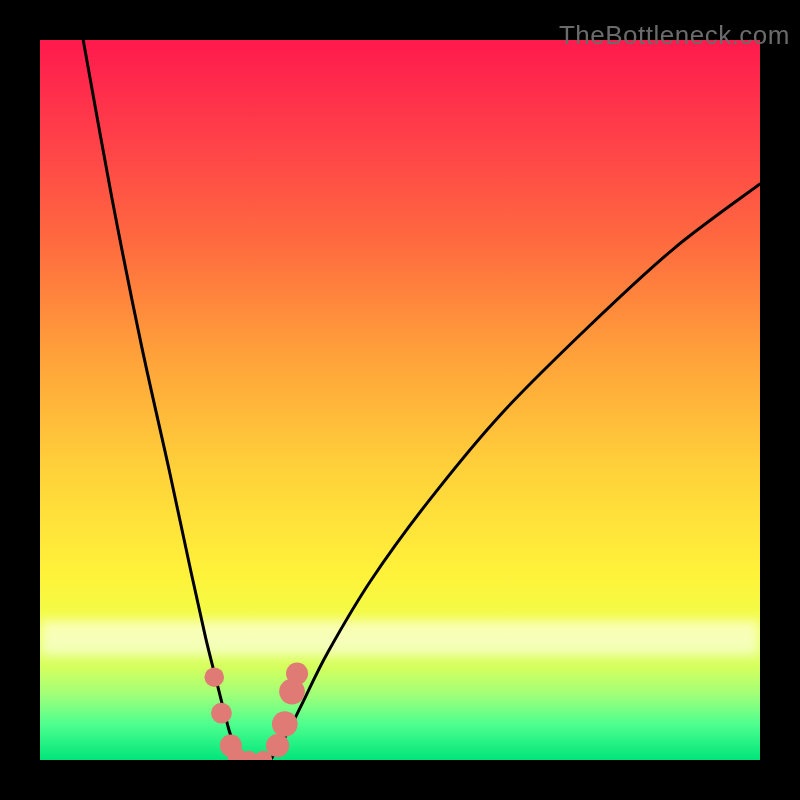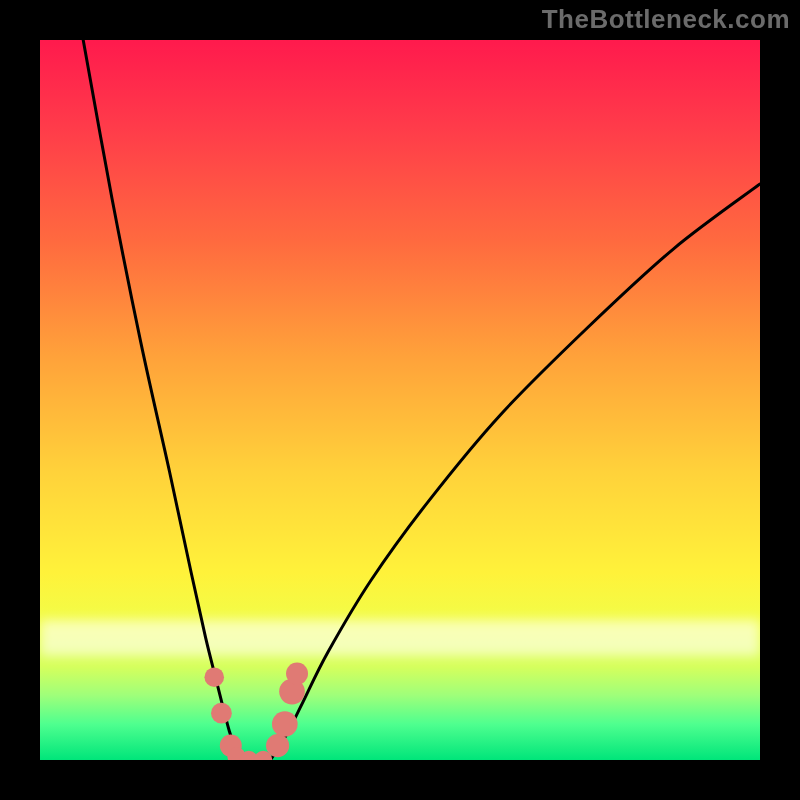--- a/index.html
+++ b/index.html
@@ -61,27 +61,26 @@
     stroke: #000;
     stroke-width: 3;
     stroke-linecap: round;
   }
   .dot {
     fill: #e07a74;
     stroke: none;
   }
   .watermark {
     position: absolute;
-    top: 4px;
+    top: 20px;
     right: 10px;
     color: #6b6b6b;
     font-size: 26px;
     letter-spacing: 0.5px;
     user-select: none;
-    font-weight: bold;
   }
 </style>
 </head>
 <body>
 
 <div class="frame">
   <div class="plot">
     <div class="gradient"></div>
     <div class="whiteband"></div>
     <svg class="curves" viewBox="0 0 720 720">

